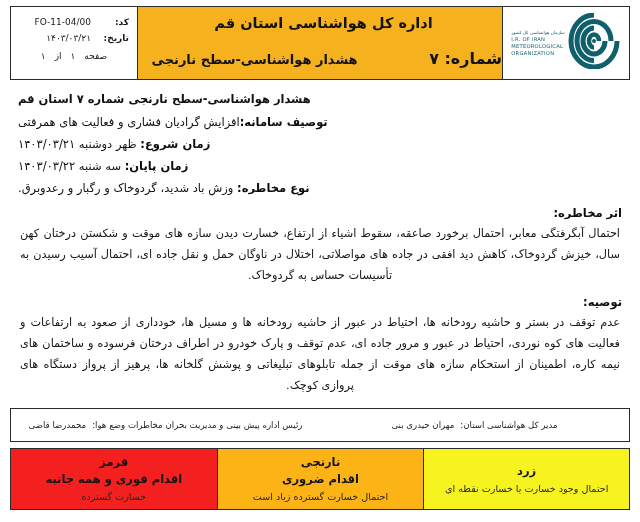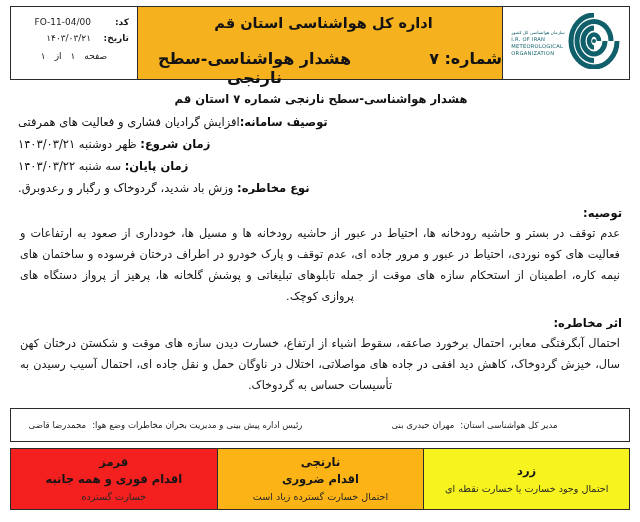--- a/index.html
+++ b/index.html
@@ -93,21 +93,21 @@
     top: 42px;
     right: 0;
     left: 0;
     display: flex;
     flex-direction: row;
     align-items: baseline;
   }
   .title-sub {
     flex: 1 1 auto;
     text-align: center;
-    font-size: 16px;
+    font-size: 13px;
     font-weight: bold;
     color: #131313;
     padding-right: 40px;
   }
   .title-number {
     flex: 0 0 auto;
     font-size: 16px;
     font-weight: bold;
     color: #131313;
     padding-left: 18px;
@@ -139,21 +139,21 @@
   }
 
   
   .body {
     width: 620px;
     margin: 0 auto;
     padding: 8px 6px 0 6px;
     box-sizing: border-box;
   }
   .alert-headline {
-    text-align: center;
+    text-align: left;
     font-size: 11.5px;
     font-weight: bold;
     color: #111;
     margin: 4px 0 8px 2px;
   }
   .field-row {
     text-align: left;
     font-size: 11.5px;
     color: #111;
     margin: 0 0 5px 2px;
@@ -317,27 +317,27 @@
       <span class="field-label">زمان شروع:</span>&nbsp;<span class="field-value">ظهر دوشنبه ۱۴۰۳/۰۳/۲۱</span>
     </div>
     <div class="field-row">
       <span class="field-label">زمان پایان:</span>&nbsp;<span class="field-value">سه شنبه ۱۴۰۳/۰۳/۲۲</span>
     </div>
     <div class="field-row">
       <span class="field-label">نوع مخاطره:</span>&nbsp;<span class="field-value">وزش باد شدید، گردوخاک و رگبار و رعدوبرق.</span>
     </div>
 
     <div class="section">
+      <div class="section-title">اثر مخاطره:</div>
+      <div class="section-body">احتمال آبگرفتگی معابر، احتمال برخورد صاعقه، سقوط اشیاء از ارتفاع، خسارت دیدن سازه های موقت و شکستن درختان کهن سال، خیزش گردوخاک، کاهش دید افقی در جاده های مواصلاتی، اختلال در ناوگان حمل و نقل جاده ای، احتمال آسیب رسیدن به تأسیسات حساس به گردوخاک.</div>
+    </div>
+
+    <div class="section">
       <div class="section-title">توصیه:</div>
       <div class="section-body">عدم توقف در بستر و حاشیه رودخانه ها، احتیاط در عبور از حاشیه رودخانه ها و مسیل ها، خودداری از صعود به ارتفاعات و فعالیت های کوه نوردی، احتیاط در عبور و مرور جاده ای، عدم توقف و پارک خودرو در اطراف درختان فرسوده و ساختمان های نیمه کاره، اطمینان از استحکام سازه های موقت از جمله تابلوهای تبلیغاتی و پوشش گلخانه ها، پرهیز از پرواز دستگاه های پروازی کوچک.</div>
-    </div>
-
-    <div class="section">
-      <div class="section-title">اثر مخاطره:</div>
-      <div class="section-body">احتمال آبگرفتگی معابر، احتمال برخورد صاعقه، سقوط اشیاء از ارتفاع، خسارت دیدن سازه های موقت و شکستن درختان کهن سال، خیزش گردوخاک، کاهش دید افقی در جاده های مواصلاتی، اختلال در ناوگان حمل و نقل جاده ای، احتمال آسیب رسیدن به تأسیسات حساس به گردوخاک.</div>
     </div>
 
   </div>
 
   <div class="sig-box">
     <div class="sig-cell">
       <span class="sig-role">مدیر کل هواشناسی استان:</span><span class="sig-name">مهران حیدری بنی</span>
     </div>
     <div class="sig-cell">
       <span class="sig-role">رئیس اداره پیش بینی و مدیریت بحران مخاطرات وضع هوا:</span><span class="sig-name">محمدرضا قاضی</span>

